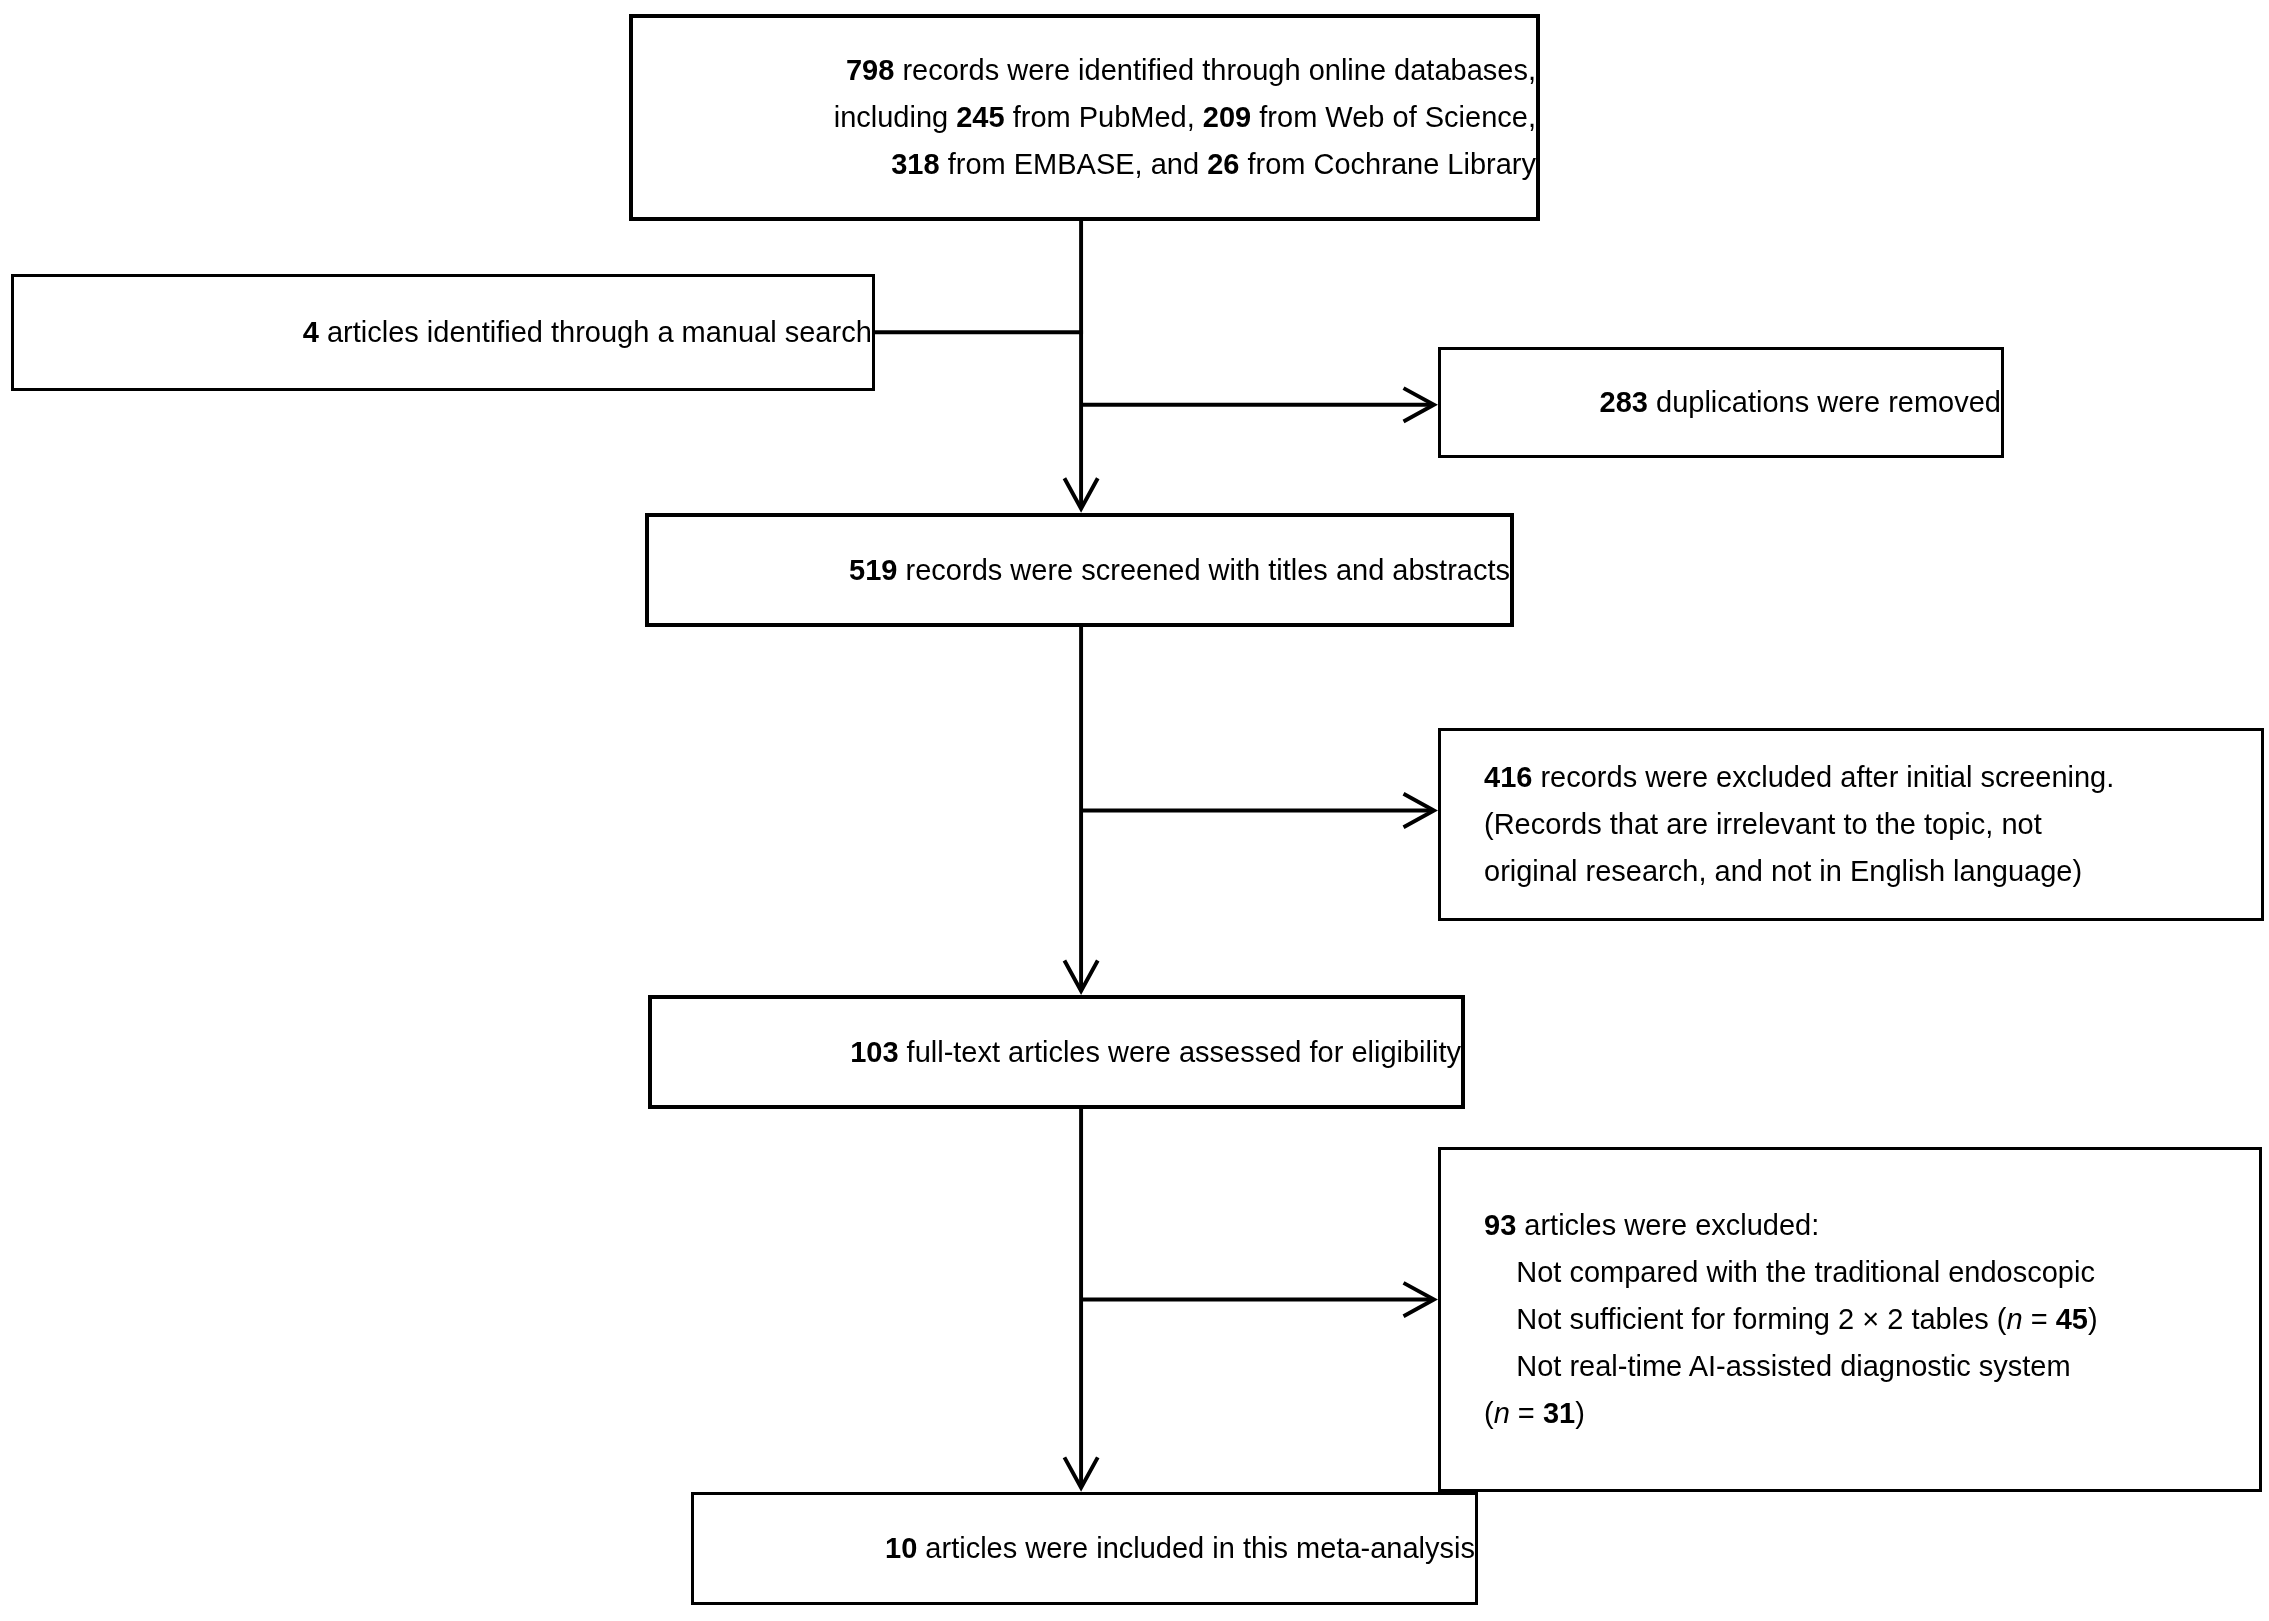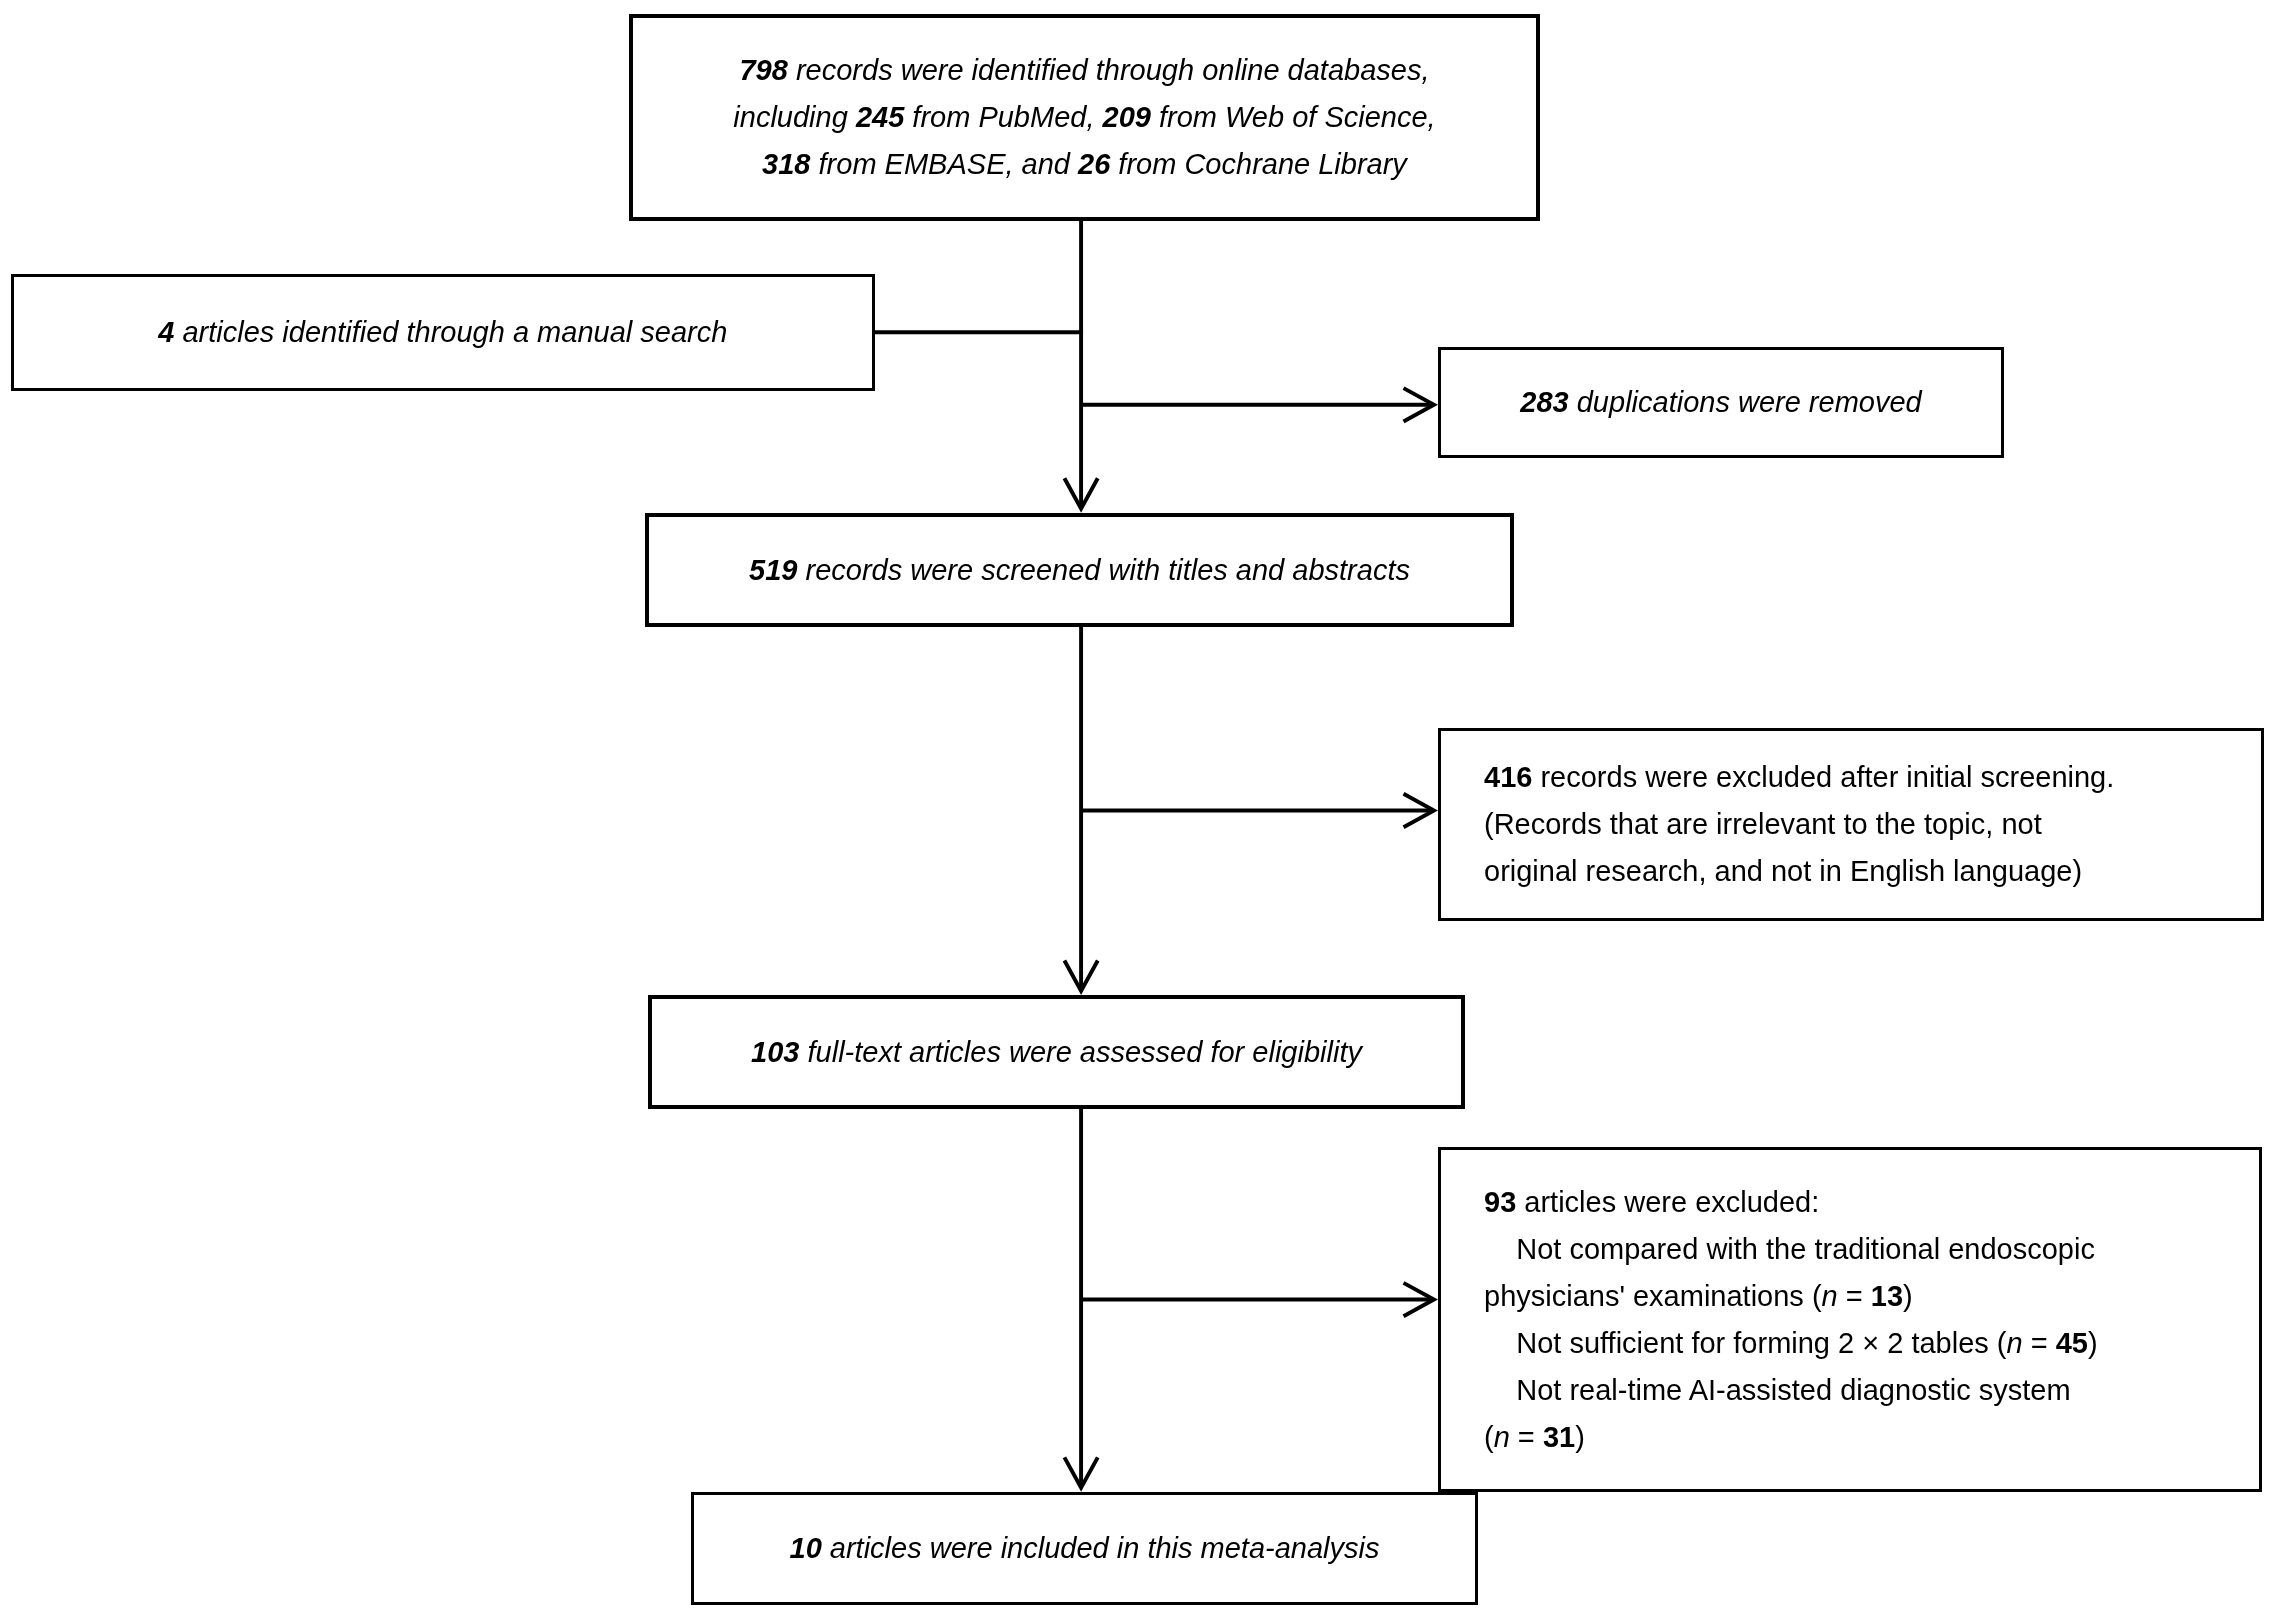--- a/index.html
+++ b/index.html
@@ -27,23 +27,22 @@
   .box {
     position: absolute;
     box-sizing: border-box;
     background: #ffffff;
     border: 3.9px solid #000000;
     display: flex;
     flex-direction: column;
     justify-content: center;
   }
   .box.center {
-    align-items: center;
+    align-items: flex-end;
     text-align: center;
-    font-style: italic;
   }
   .box.leftalign {
     align-items: flex-start;
     text-align: left;
     margin-top: 16px;
   }
   .line {
     line-height: 47px;
     white-space: pre;
   }
@@ -110,21 +109,20 @@
     <div class="line"><span>original research, and not in English language)</span></div>
   </div>
 
   <div class="box center" id="box-fulltext">
     <div class="line"><span class="b">103</span><span> full-text articles were assessed for eligibility</span></div>
   </div>
 
   <div class="box leftalign" id="box-excl2">
     <div class="line"><span class="b">93</span><span> articles were excluded:</span></div>
     <div class="line"><span>    Not compared with the traditional endoscopic</span></div>
-    <div class="line"><span>physicians' examinations (</span><span class="i">n</span><span> = </span><span class="b">13</span><span>)</span></div>
     <div class="line"><span>    Not sufficient for forming 2 × 2 tables (</span><span class="i">n</span><span> = </span><span class="b">45</span><span>)</span></div>
     <div class="line"><span>    Not real-time AI-assisted diagnostic system</span></div>
     <div class="line"><span>(</span><span class="i">n</span><span> = </span><span class="b">31</span><span>)</span></div>
   </div>
 
   <div class="box center" id="box-included">
     <div class="line"><span class="b">10</span><span> articles were included in this meta-analysis</span></div>
   </div>
 
 </div>

